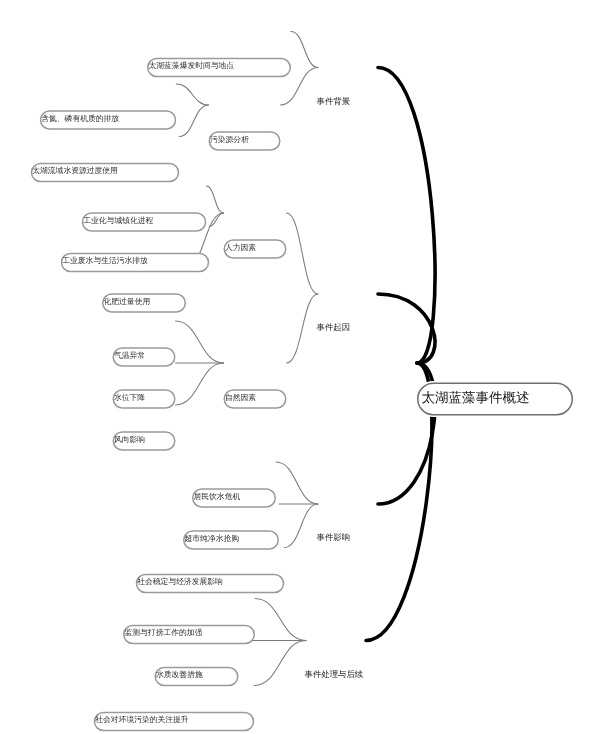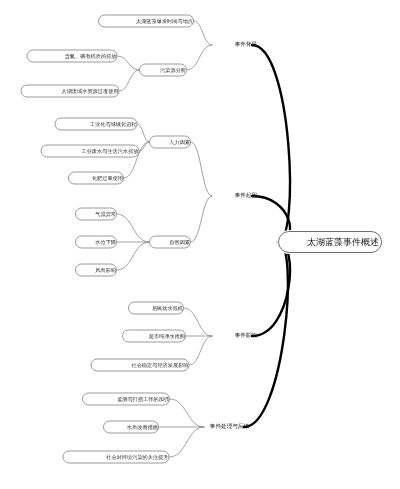--- a/index.html
+++ b/index.html
@@ -6,28 +6,29 @@
   html,body{margin:0;padding:0;background:#ffffff;}
   body{
     font-family:"DejaVu Sans","Liberation Sans",sans-serif;
     width:400px;height:489px;overflow:hidden;
   }
   #map{position:relative;width:400px;height:489px;background:#fff;}
   #map svg{position:absolute;left:0;top:0;width:400px;height:489px;}
   .node{
     position:absolute;
     box-sizing:border-box;
-    display:flex;align-items:center;justify-content:flex-end;
+    display:flex;align-items:center;justify-content:flex-start;
     background:#ffffff;
     border:1px solid #8a8a8a;
     border-radius:999px;
     color:#2b2b2b;
     white-space:nowrap;
     line-height:1;
     transform:translate(-50%,-50%);
+    margin-top:24px;
   }
   .node.leaf{font-size:5.2px;height:13px;border-color:#9a9a9a;}
   .node.branch{font-size:5.6px;height:14px;border:none;background:transparent;color:#1a1a1a;}
   .node.root{
     font-size:9px;height:22px;
     border:1px solid #6f6f6f;border-radius:999px;
     color:#111;background:#fff;
     box-shadow:0 0 0 1px #fff;
   }
   .node.root .inner{

